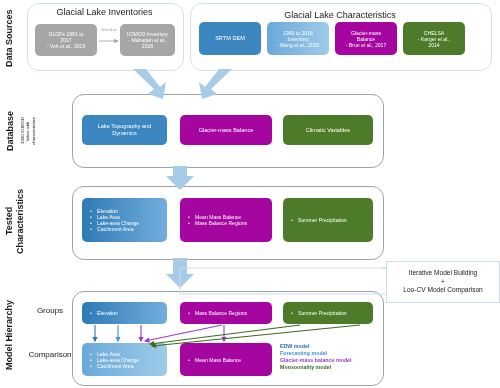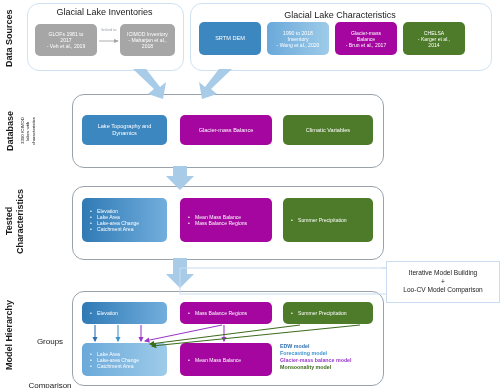--- a/index.html
+++ b/index.html
@@ -45,21 +45,21 @@
   
   svg.overlay{position:absolute;left:0;top:0;width:500px;height:388px;
               pointer-events:none;}
 
   
   .note{position:absolute;border:1px solid #c9dcf0;background:#ffffff;
         text-align:center;color:#1a1a1a;line-height:1.35;
         display:flex;flex-direction:column;align-items:center;
         justify-content:center;}
 
-  .hrow{position:absolute;color:#1a1a1a;margin-top:31px;}
+  .hrow{position:absolute;color:#1a1a1a;}
 
   .legend{position:absolute;line-height:1.32;font-weight:bold;}
 </style>
 </head>
 <body>
 
 <div class="stage">
 
   <div class="vlabel" style="left:2px;top:4px;width:14px;height:68px;font-size:9px;">Data Sources</div>
 

